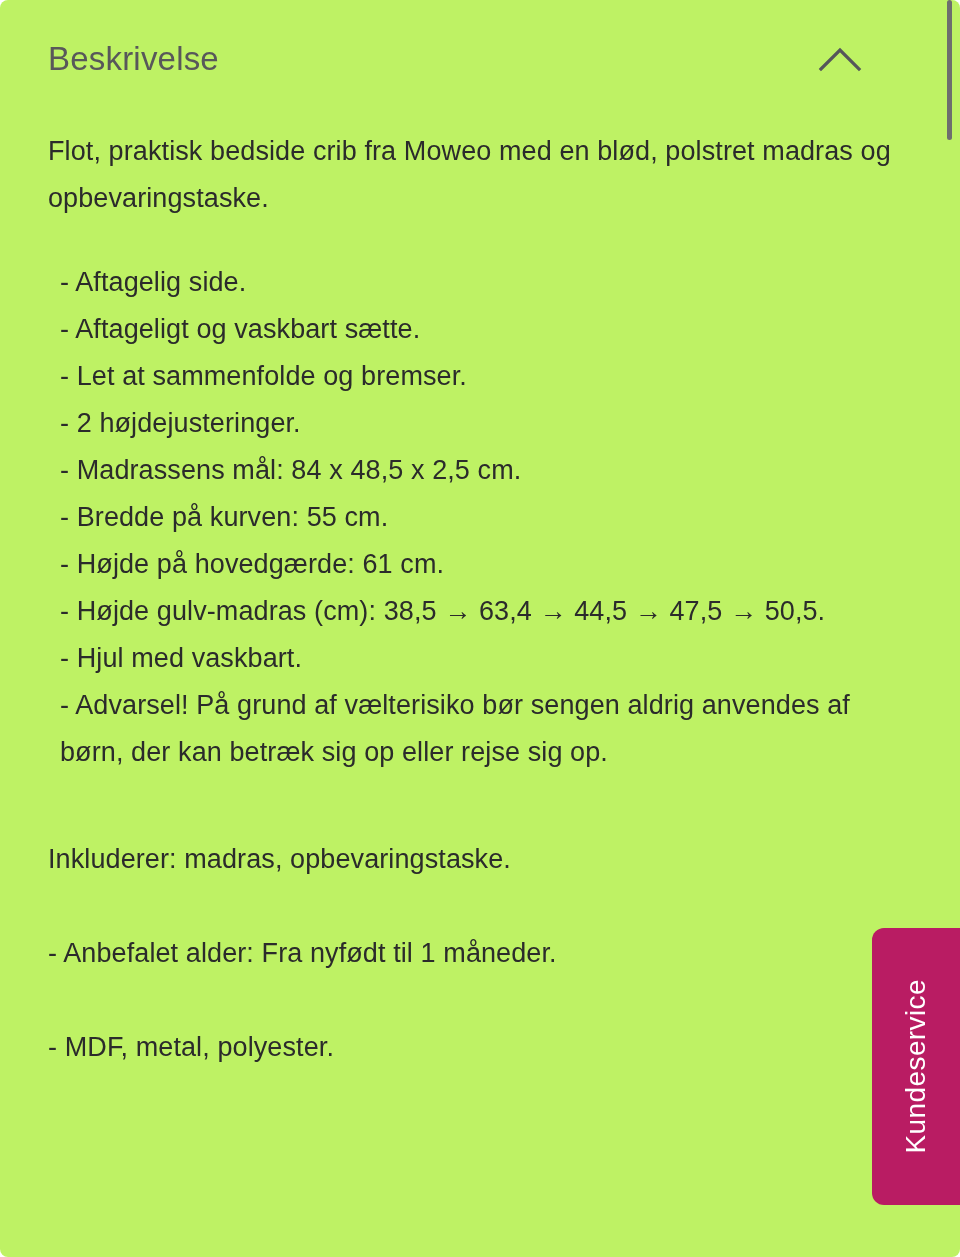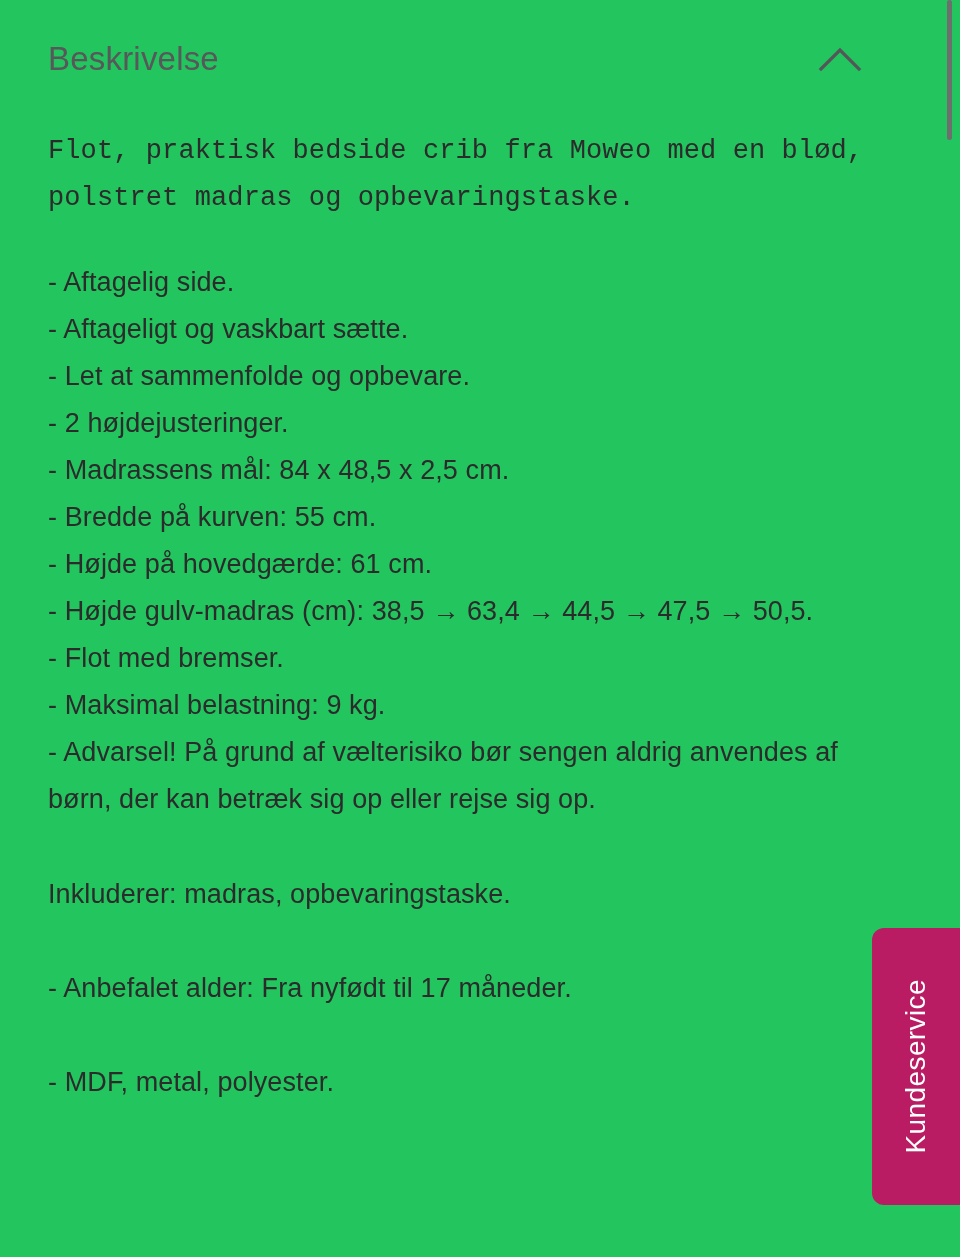--- a/index.html
+++ b/index.html
@@ -9,21 +9,22 @@
     height: 1257px;
     background: #ffffff;
     font-family: "Liberation Sans", sans-serif;
     overflow: hidden;
   }
 
   #page {
     position: relative;
     width: 960px;
     height: 1257px;
-    background: #22c55e;
+    background: #bef264;
+    border-radius: 8px;
   }
 
   
   .section-header {
     position: absolute;
     top: 30px;
     left: 48px;
     width: 812px;
     height: 58px;
     display: flex;
@@ -63,23 +64,23 @@
   }
 
   .para {
     font-size: 27px;
     line-height: 47px;
     color: #2b2b2b;
     letter-spacing: 0.1px;
     font-weight: 400;
   }
 
-  .para.lead { margin-bottom: 37px; font-family: Liberation Mono, monospace; }
+  .para.lead { margin-bottom: 37px; }
 
-  .bullet-list { margin: 0; padding: 0; list-style: none; }
+  .bullet-list { margin: 12px; padding: 0; list-style: none; }
 
   .bullet-list li {
     font-size: 27px;
     line-height: 47px;
     color: #2b2b2b;
     letter-spacing: 0.1px;
     font-weight: 400;
   }
 
   .gap-block { height: 48px; }
@@ -146,38 +147,37 @@
     </button>
   </div>
 
   <div class="description-body">
 
     <p class="para lead">Flot, praktisk bedside crib fra Moweo med en blød, polstret madras og opbevaringstaske.</p>
 
     <ul class="bullet-list">
       <li>- Aftagelig side.</li>
       <li>- Aftageligt og vaskbart sætte.</li>
-      <li>- Let at sammenfolde og opbevare.</li>
+      <li>- Let at sammenfolde og bremser.</li>
       <li>- 2 højdejusteringer.</li>
       <li>- Madrassens mål: 84 x 48,5 x 2,5 cm.</li>
       <li>- Bredde på kurven: 55 cm.</li>
       <li>- Højde på hovedgærde: 61 cm.</li>
       <li>- Højde gulv-madras (cm): 38,5 → 63,4 → 44,5 → 47,5 → 50,5.</li>
-      <li>- Flot med bremser.</li>
-      <li>- Maksimal belastning: 9 kg.</li>
+      <li>- Hjul med vaskbart.</li>
       <li>- Advarsel! På grund af vælterisiko bør sengen aldrig anvendes af børn, der kan betræk sig op eller rejse sig op.</li>
     </ul>
 
     <div class="gap-block"></div>
 
     <p class="para">Inkluderer: madras, opbevaringstaske.</p>
 
     <div class="gap-small"></div>
 
-    <p class="para">- Anbefalet alder: Fra nyfødt til 17 måneder.</p>
+    <p class="para">- Anbefalet alder: Fra nyfødt til 1 måneder.</p>
 
     <div class="gap-small"></div>
 
     <p class="para">- MDF, metal, polyester.</p>
   </div>
 
   <div class="scrollbar-track">
     <div class="scrollbar-thumb"></div>
   </div>
 

